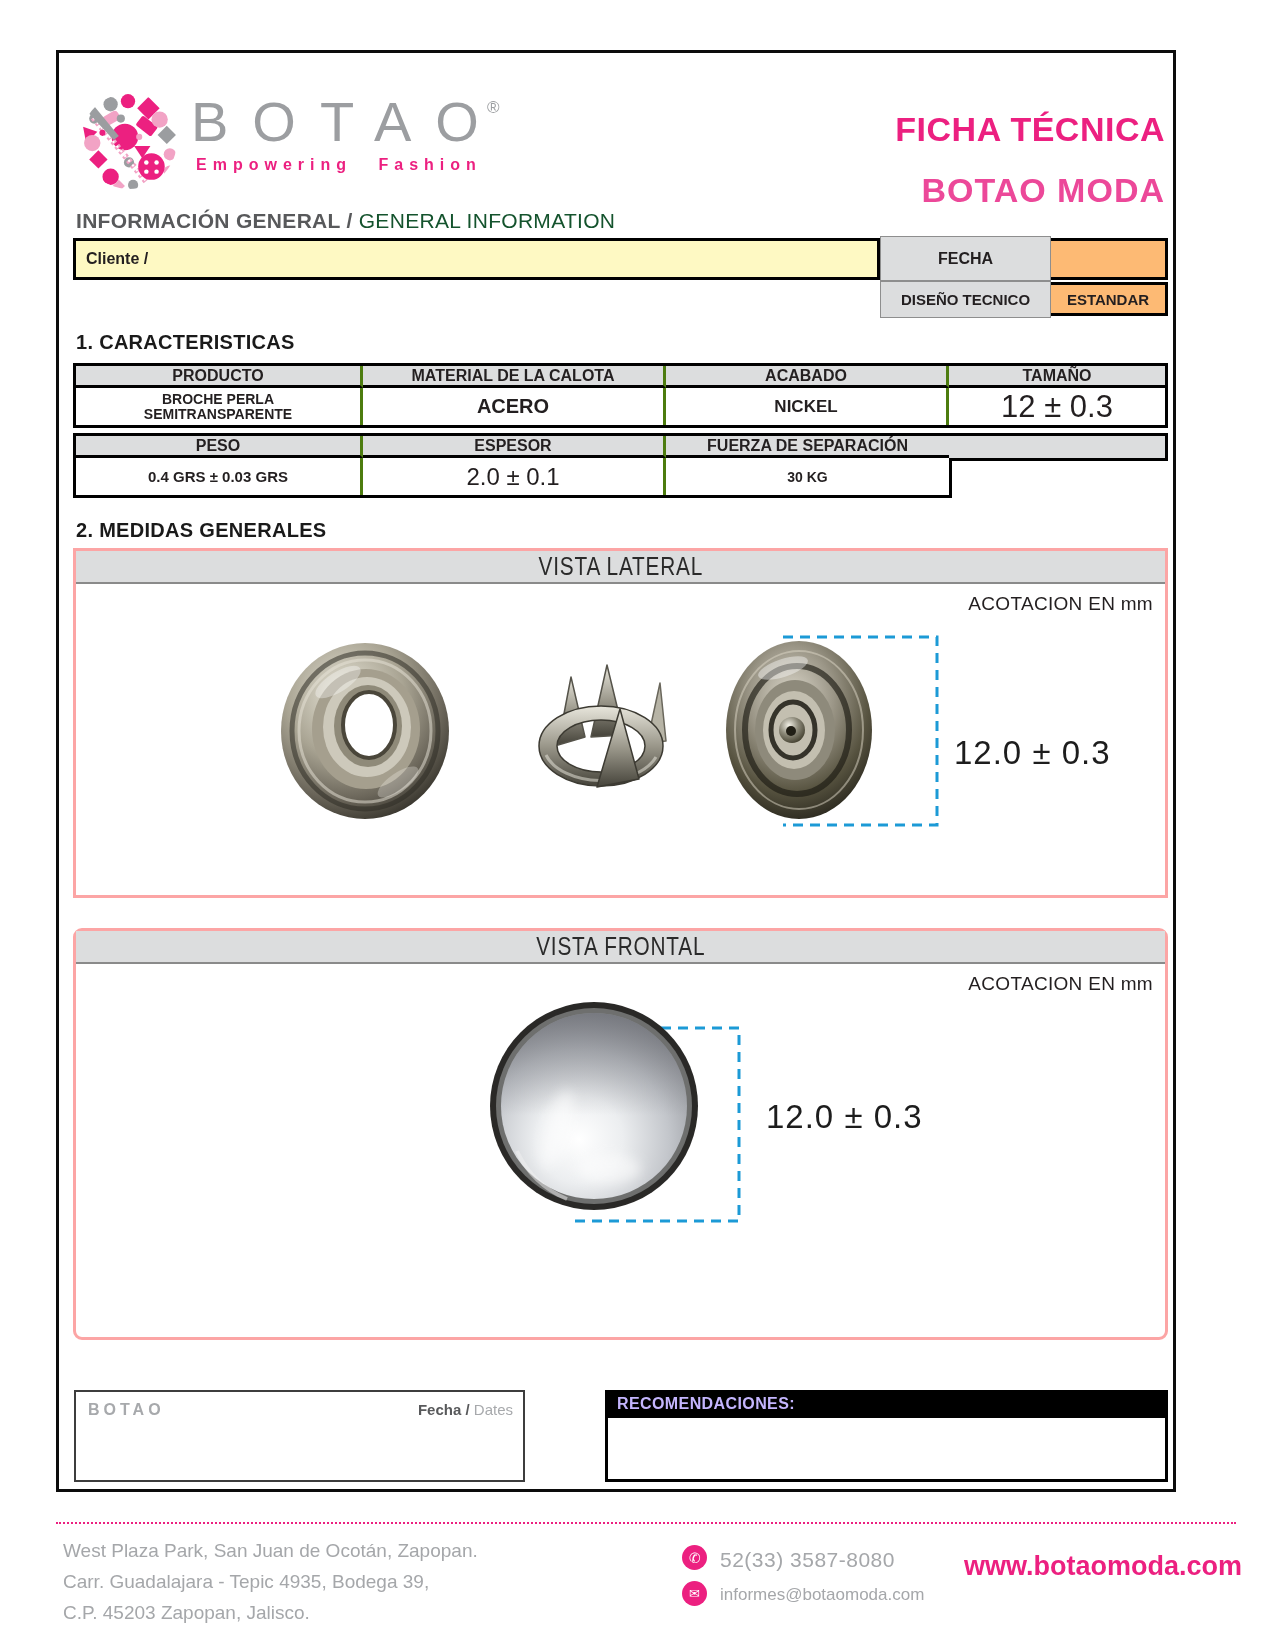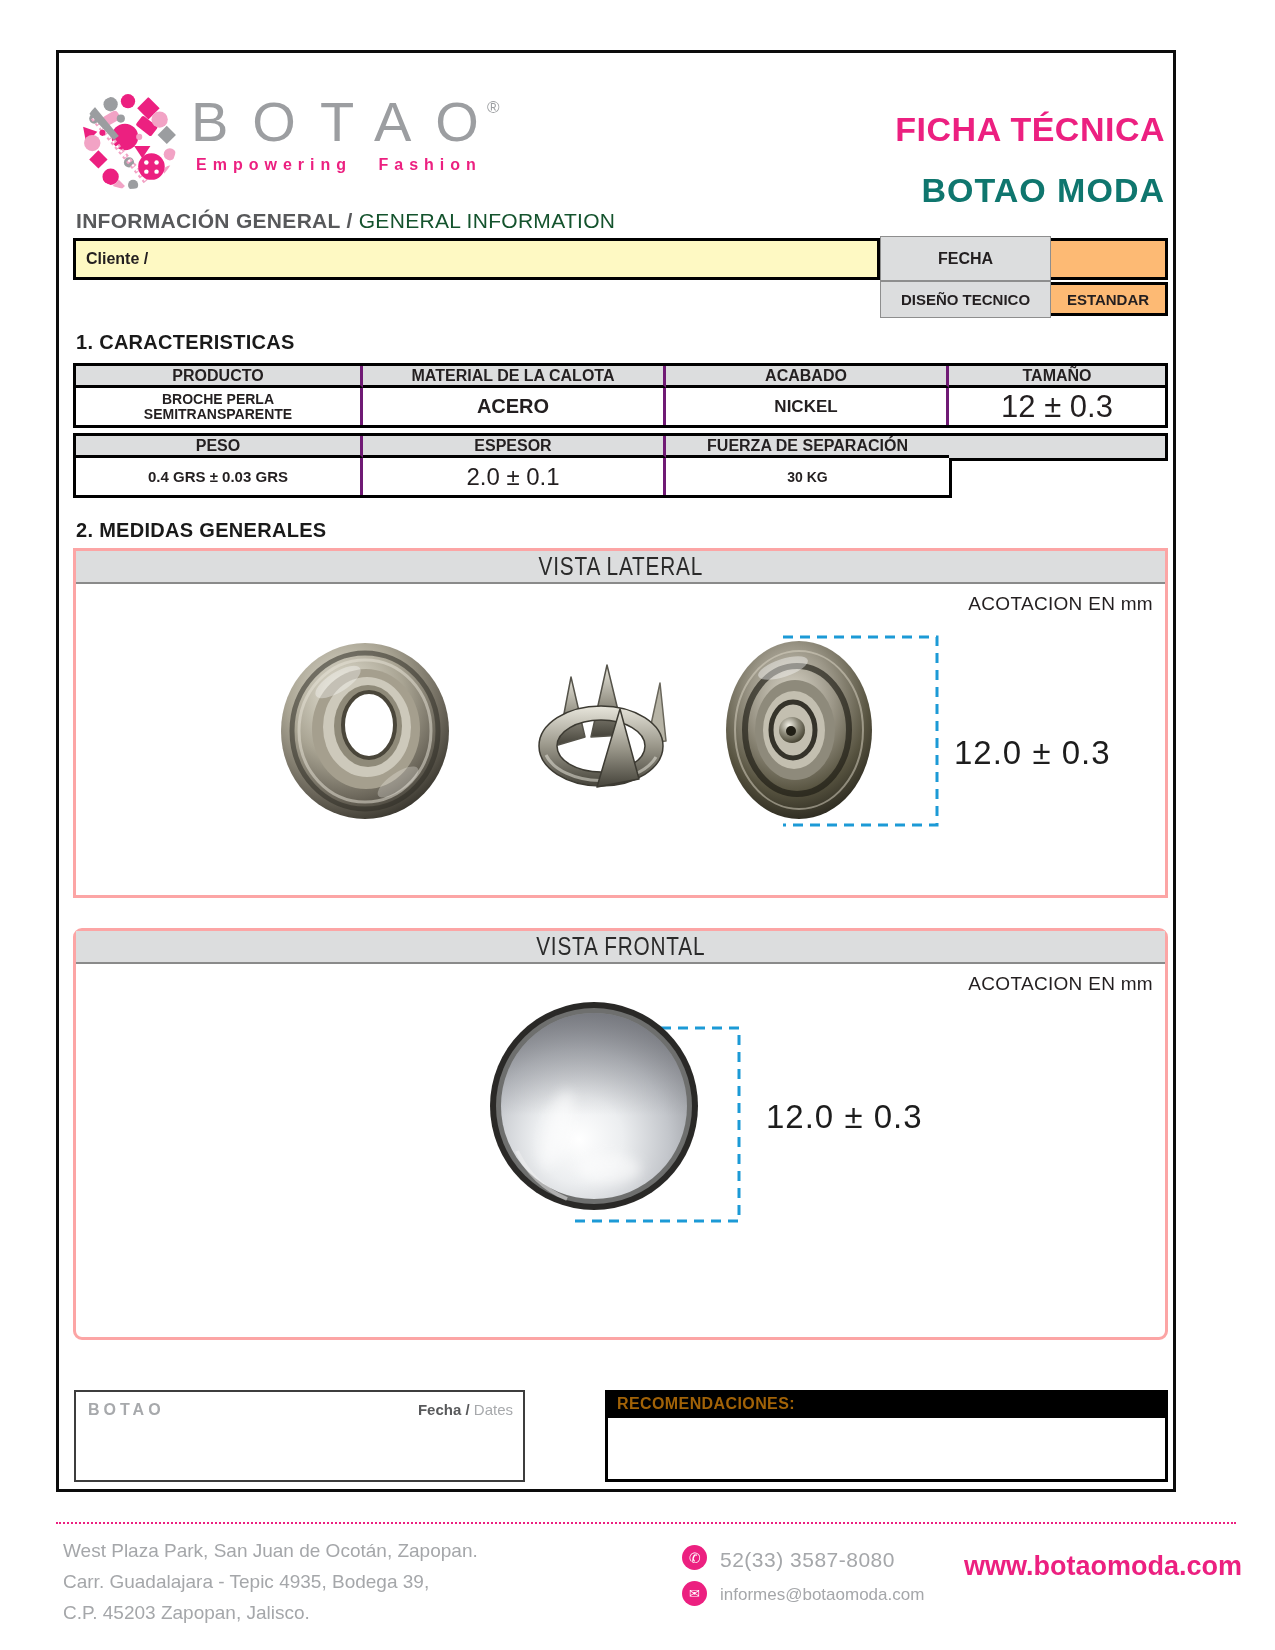--- a/index.html
+++ b/index.html
@@ -8,21 +8,21 @@
   .abs{position:absolute;}
 
   
   .frame{left:48px;top:50px;width:1114px;height:1436px;border:3px solid #0c0c0c;}
 
   
   .brand-text{left:183px;top:94px;font-size:56px;font-weight:400;color:#9c9ea1;letter-spacing:24px;line-height:1;}
   .brand-reg{font-size:17px;vertical-align:28px;letter-spacing:0;margin-left:-16px;}
   .brand-tagline{left:188px;top:156px;font-size:16px;font-weight:700;color:#ec2080;letter-spacing:6px;word-spacing:16px;}
   .doc-title{right:118px;top:110px;font-size:34px;font-weight:700;color:#ec2080;letter-spacing:.5px;}
-  .doc-subtitle{right:118px;top:171px;font-size:34px;font-weight:700;color:#0f766e;letter-spacing:1px;}
+  .doc-subtitle{right:118px;top:171px;font-size:34px;font-weight:700;color:#ec4899;letter-spacing:1px;}
 
   .info-heading{left:68px;top:209px;font-size:21px;letter-spacing:.3px;}
   .info-heading .es{font-weight:700;color:#58595b;}
   .info-heading .en{font-weight:400;color:#14532d;}
 
   .cliente-box{left:65px;top:238px;width:807px;height:42px;border:3px solid #000;box-sizing:border-box;
                display:flex;align-items:center;padding-left:10px;font-size:16px;font-weight:700;background:#fef9c3;}
   .gray-cell{background:#dcddde;border:1px solid #8e8e8e;box-sizing:border-box;display:flex;align-items:center;justify-content:center;font-weight:700;}
   .fecha-cell{left:872px;top:236px;width:171px;height:45px;font-size:16px;}
   .diseno-cell{left:872px;top:281px;width:171px;height:37px;font-size:15px;}
@@ -33,21 +33,21 @@
 
   .sec-heading{font-size:20px;font-weight:700;letter-spacing:.3px;color:#1a1a1a;}
   .h-carac{left:68px;top:331px;}
   .h-medidas{left:68px;top:519px;}
 
   
   .spec-table{left:65px;width:1095px;border:3px solid #000;box-sizing:border-box;}
   .t1{top:363px;}
   .t2{top:433px;width:879px;}
   .t-row{display:flex;}
-  .t-cell{box-sizing:border-box;border-right:3px solid #701a75;display:flex;flex-direction:column;
+  .t-cell{box-sizing:border-box;border-right:3px solid #4d7c0f;display:flex;flex-direction:column;
           align-items:center;justify-content:center;text-align:center;}
   .t-cell:last-child{border-right:none;}
   .t-head .t-cell{background:#dcddde;height:22px;font-size:16px;font-weight:700;border-bottom:3px solid #000;}
   .t-body .t-cell{background:#fff;}
   .t1 .t-body .t-cell{height:37px;}
   .t2 .t-body .t-cell{height:37px;}
   .c1{width:287px;}.c2{width:303px;}.c3{width:283px;}.c4{width:216px;}
   .t2 .c1{width:287px;}.t2 .c2{width:303px;}.t2 .c3{width:283px;border-right:none;}
   .v-product{font-size:14px;font-weight:700;line-height:15px;max-width:190px;}
   .v-acero{font-size:20px;font-weight:700;}
@@ -70,21 +70,21 @@
   .dim-lateral{left:878px;top:183px;}
   .dim-frontal{left:690px;top:167px;}
   .dash-layer{position:absolute;left:0;top:0;pointer-events:none;}
 
   
   .botao-box{left:66px;top:1390px;width:451px;height:92px;border:2px solid #3d3d3d;box-sizing:border-box;background:#fff;}
   .botao-box .brand{position:absolute;left:12px;top:9px;font-size:16px;font-weight:700;color:#a7a9ac;letter-spacing:4px;}
   .botao-box .fecha{position:absolute;right:10px;top:9px;font-size:15px;}
   .botao-box .fecha .b{font-weight:700;color:#58595b;}
   .botao-box .fecha .g{font-weight:400;color:#a7a9ac;}
-  .recom-bar{left:597px;top:1390px;width:563px;height:28px;background:#000;color:#a16207;display:flex;align-items:center;
+  .recom-bar{left:597px;top:1390px;width:563px;height:28px;background:#000;color:#c4b5fd;display:flex;align-items:center;
              padding-left:12px;box-sizing:border-box;font-size:16px;font-weight:700;letter-spacing:.4px;}
   .recom-box{left:597px;top:1418px;width:563px;height:64px;border:3px solid #000;border-top:none;box-sizing:border-box;background:#fff;}
 
   
   .dotted-line{left:48px;top:1522px;width:1180px;border-top:2px dotted #ec2080;}
   .address{left:55px;top:1535px;font-size:19px;color:#a5a7aa;line-height:31px;}
   .contact-icon{width:25px;height:25px;border-radius:50%;background:#ec2080;color:#fff;display:flex;
                 align-items:center;justify-content:center;font-size:14px;}
   .phone-ic{left:674px;top:1545px;}
   .mail-ic{left:674px;top:1581px;font-size:13px;}

